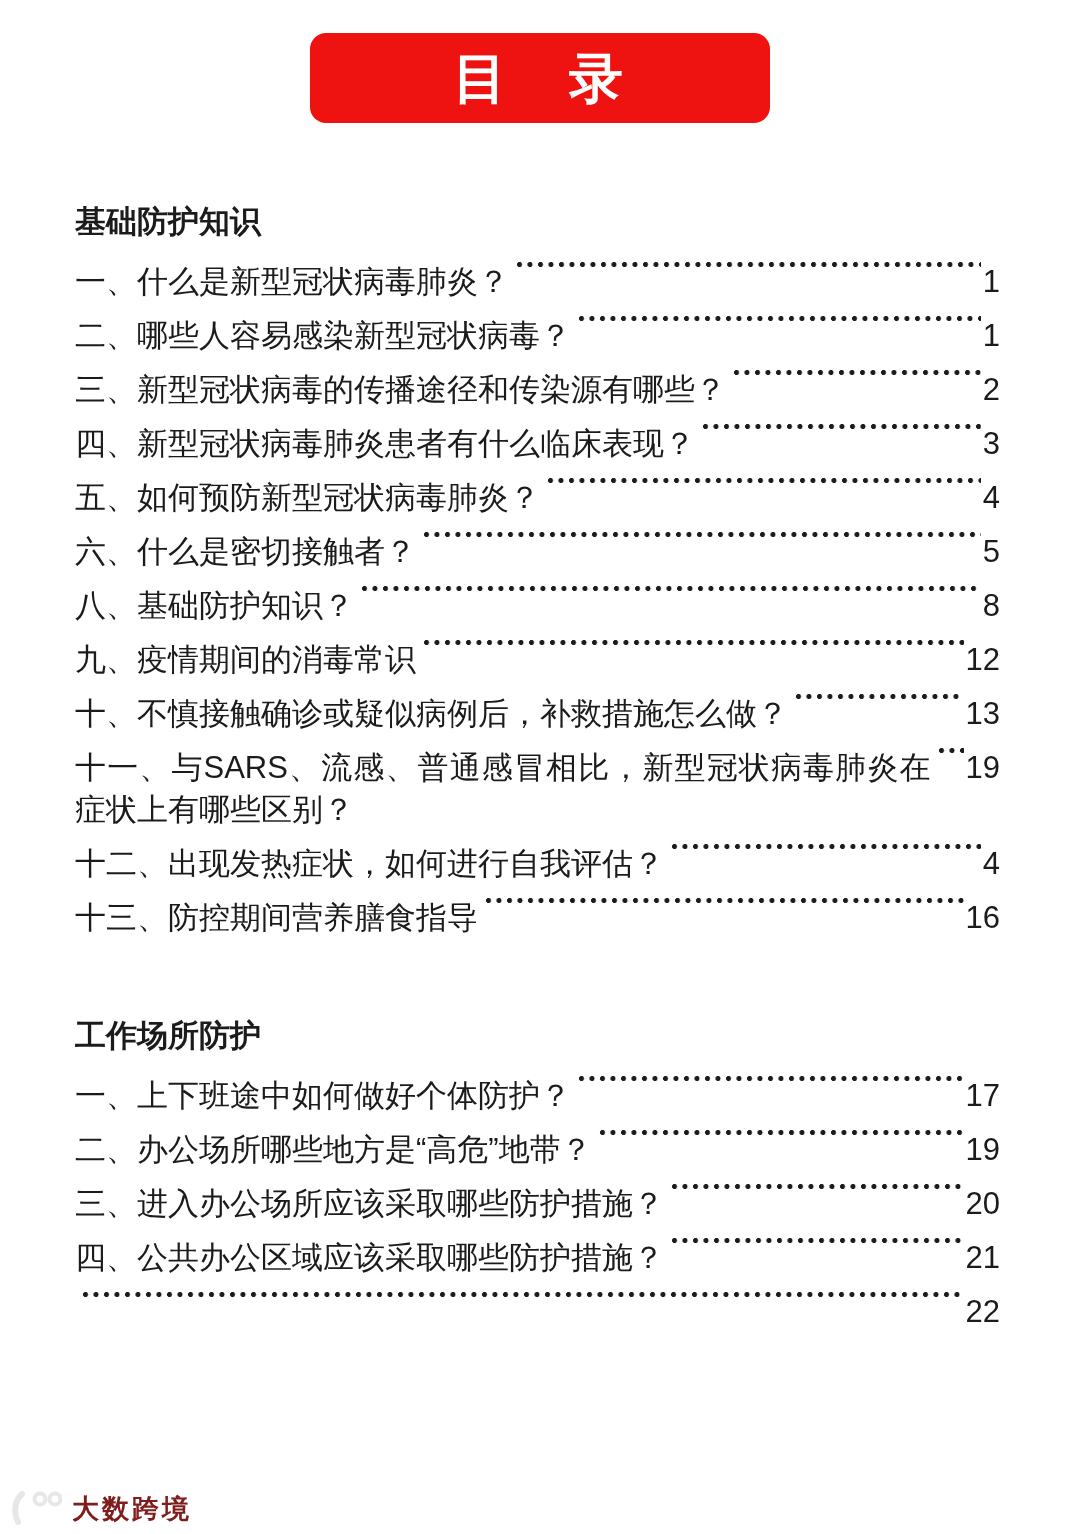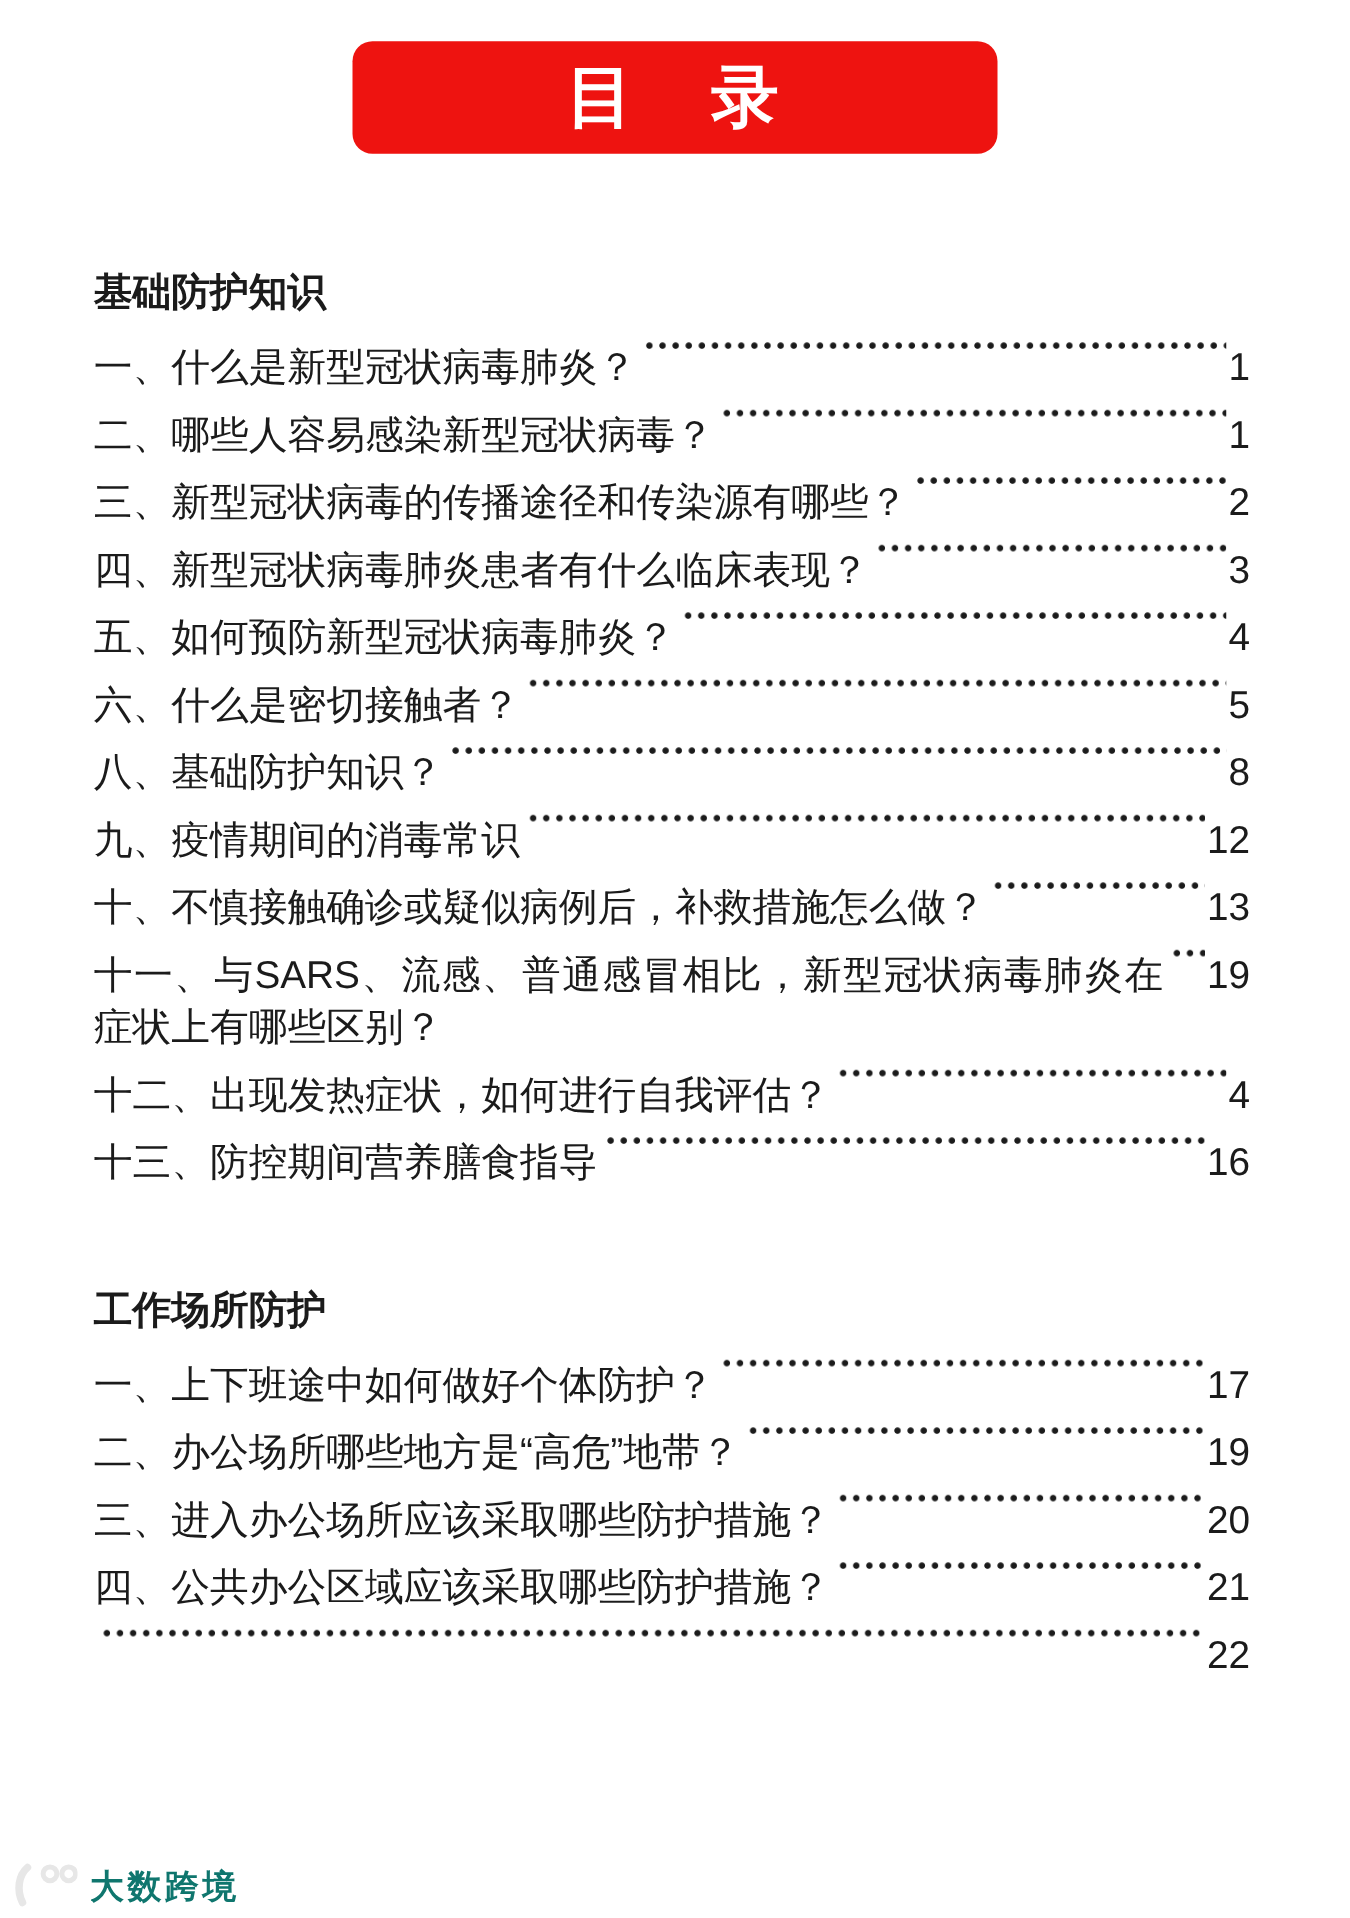--- a/index.html
+++ b/index.html
@@ -5,36 +5,35 @@
   html, body { margin: 0; padding: 0; }
   body {
     width: 1080px; height: 1534px;
     background: #ffffff;
     color: #1b1b1b;
     font-family: "Liberation Sans", "DejaVu Sans", sans-serif;
     position: relative;
     overflow: hidden;
   }
   .title-banner {
-    width: 516px; height: 90px;
+    width: 460px; height: 90px;
     margin: 33px auto 0;
     border-radius: 16px;
     display: flex; align-items: center; justify-content: center;
     background: #ee1310;
   }
   .title-banner .title-text {
     color: #ffffff;
     font-size: 54px;
     font-weight: bold;
     letter-spacing: 4px;
     line-height: 1;
   }
   .content {
-    padding: 44px 80px 0 75px;
-    margin-top: 40px;
+    padding: 72px 80px 0 75px;
   }
   .section { margin: 0; }
   .section + .section { margin-top: 70px; }
   .section-heading {
     margin: 0;
     font-size: 31px;
     font-weight: bold;
     line-height: 54px;
   }
   .toc-row {
@@ -59,21 +58,21 @@
     background-repeat: repeat-x;
   }
   .page-num {
     flex: 0 0 auto;
     font-size: 31px;
   }
   .watermark {
     position: absolute;
     left: 10px; bottom: 6px;
     display: flex; align-items: center; gap: 10px;
-    color: #0f766e;
+    color: #7f1d1d;
     font-size: 27px;
     font-weight: bold;
     letter-spacing: 3px;
     user-select: none;
   }
   .watermark svg { display: block; }
 </style>
 </head>
 <body>
 

